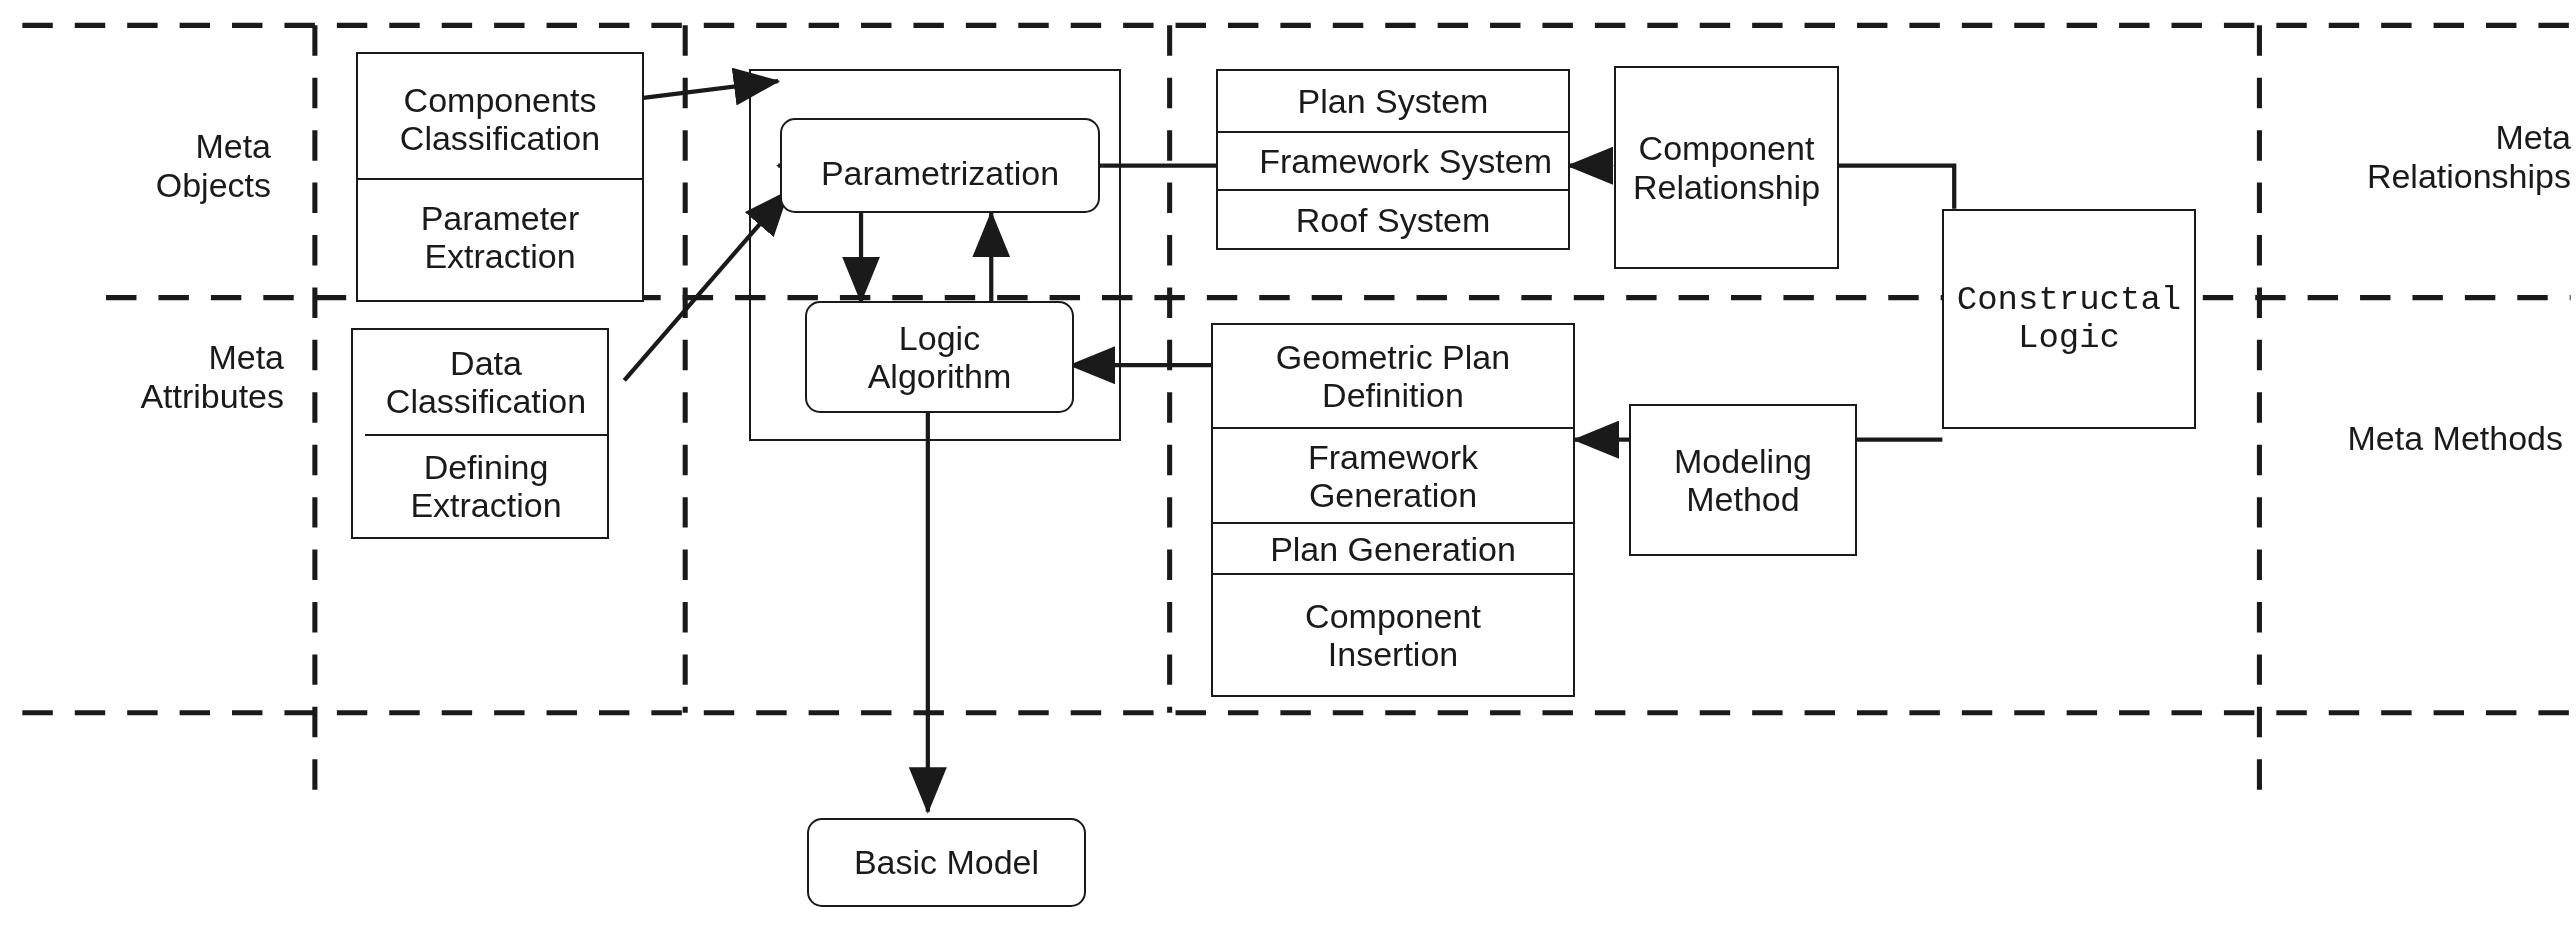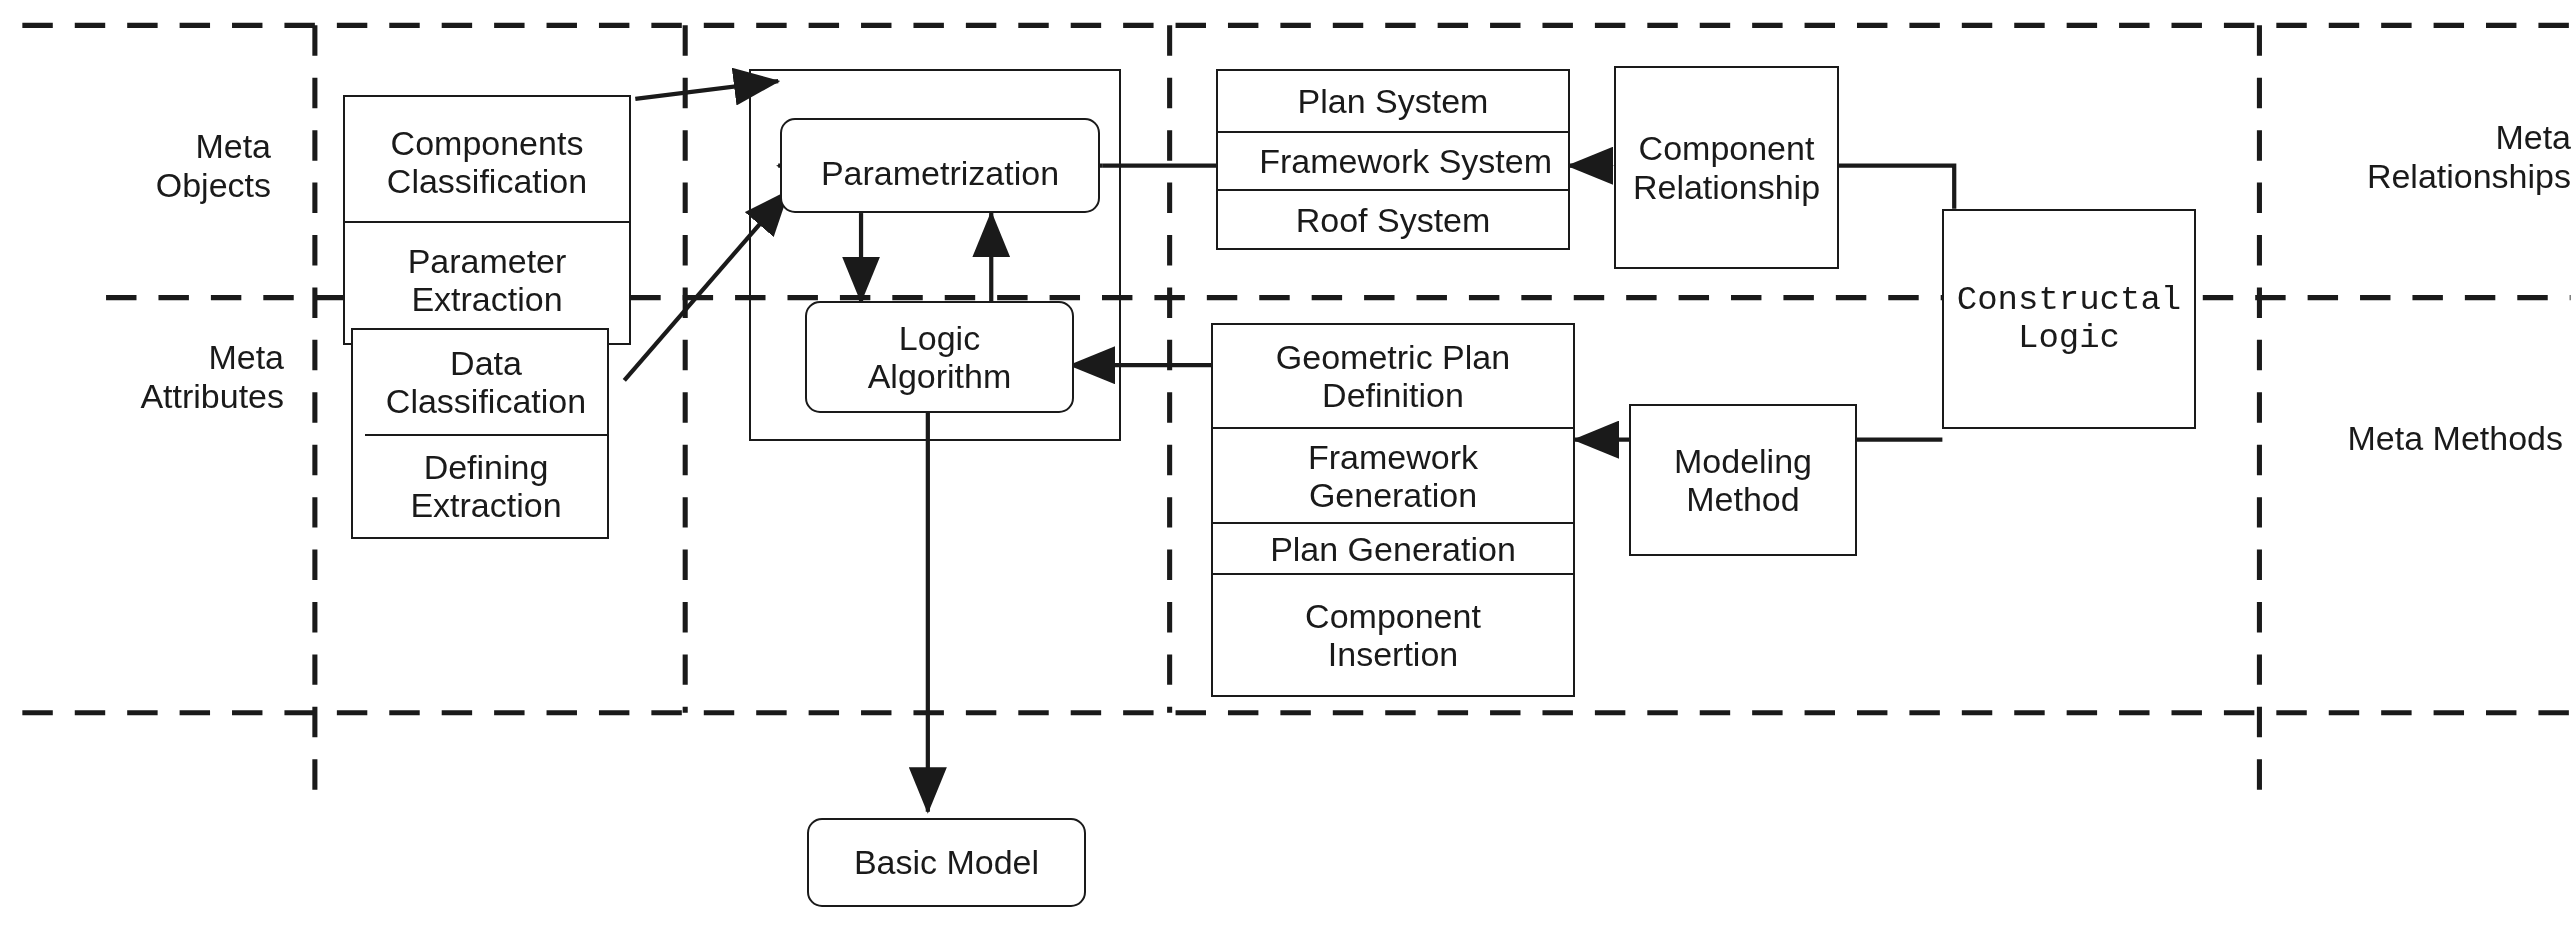--- a/index.html
+++ b/index.html
@@ -105,21 +105,21 @@
 Objects</div>
 
   <div class="plain-label" style="left:47px;top:338px;width:237px;">Meta
 Attributes</div>
 
   <div class="plain-label" style="left:2317px;top:118px;width:254px;">Meta
 Relationships</div>
 
   <div class="plain-label" style="left:2309px;top:419px;width:254px;">Meta Methods</div>
 
-  <div class="node" style="left:343px;top:52px;width:288px;height:250px;margin-top:43px;">
+  <div class="node" style="left:356px;top:52px;width:288px;height:250px;">
     <div class="cell" style="height:118px;">Components
 Classification</div>
     <div class="cell" style="height:116px;">Parameter
 Extraction</div>
   </div>
 
   <div class="node" style="left:351px;top:328px;width:258px;height:211px;padding-left:12px;">
     <div class="cell" style="height:105px;">Data
 Classification</div>
     <div class="cell" style="height:104px;">Defining

